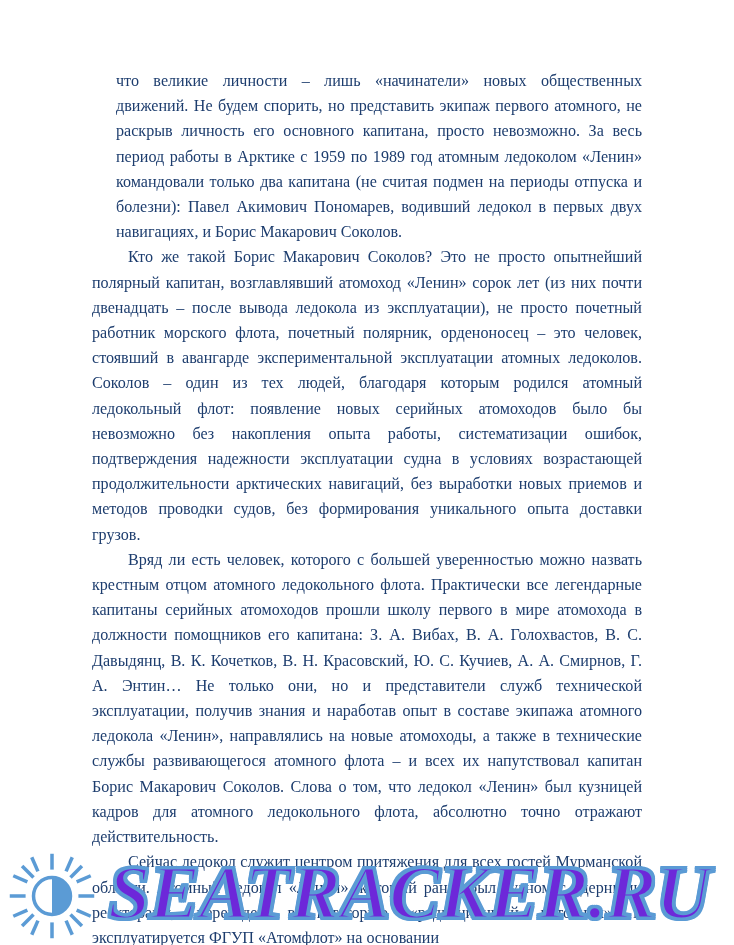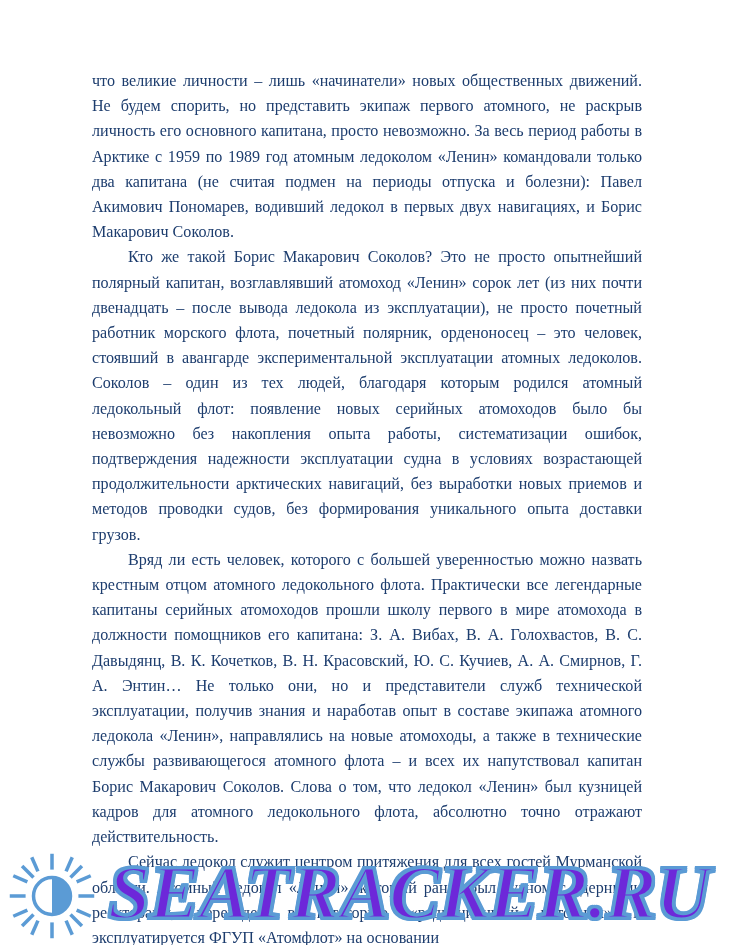--- a/index.html
+++ b/index.html
@@ -32,20 +32,21 @@
     text-align: justify;
     text-justify: inter-word;
   }
   .para {
     margin: 0;
     text-indent: 36px;
     text-align: justify;
   }
   .para.first {
     text-indent: 0;
+    margin-left: 24px;
   }
   
   .watermark {
     position: absolute;
     left: 0;
     top: 842px;
     width: 734px;
     height: 103px;
     pointer-events: none;
   }

